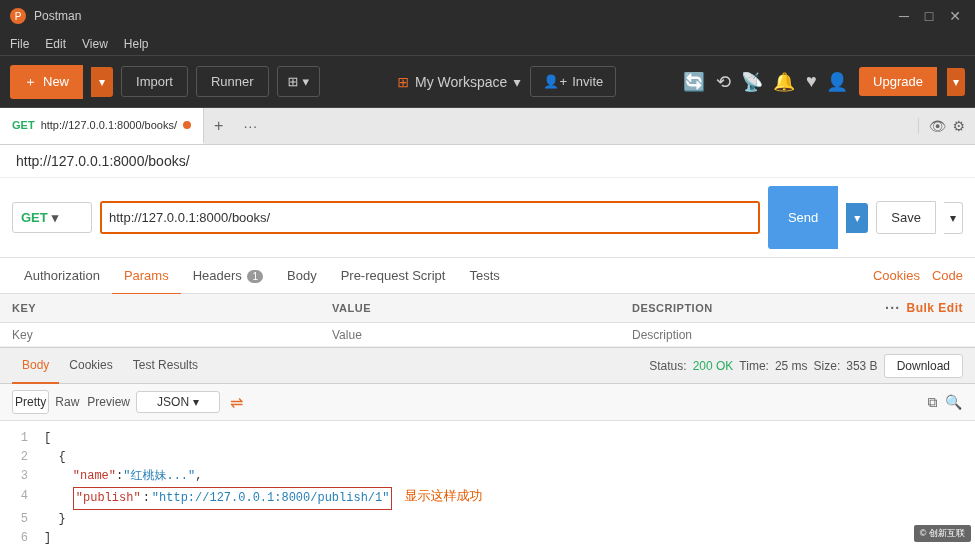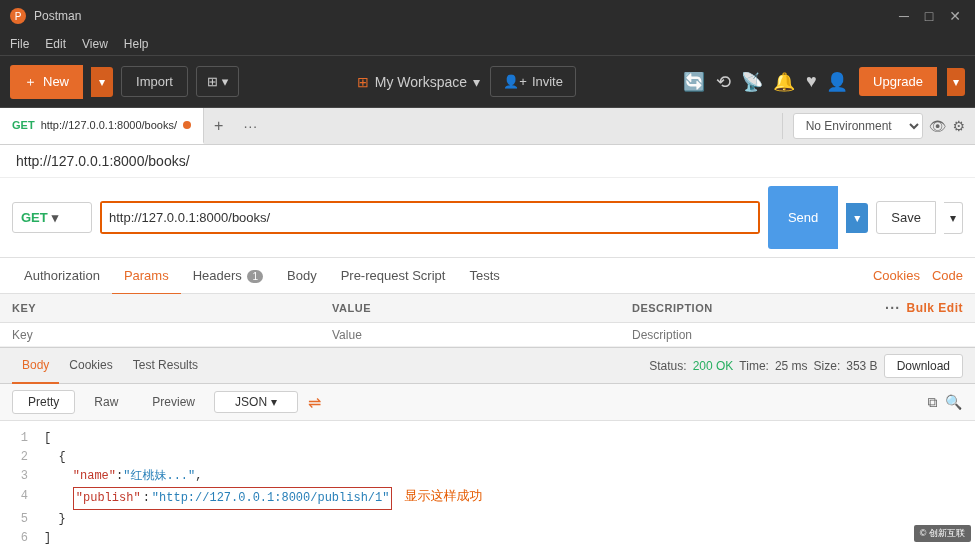--- a/index.html
+++ b/index.html
@@ -397,21 +397,21 @@
     }
     .response-format-bar {
       display: flex;
       align-items: center;
       padding: 6px 12px;
       border-bottom: 1px solid #e0e0e0;
       background: #f8f8f8;
       gap: 4px;
     }
     .format-tab {
-      padding: 4px 15px;
+      padding: 4px 2px;
       font-size: 12px;
       color: #555;
       cursor: pointer;
       border-radius: 3px;
     }
     .format-tab.active {
       background: white;
       border: 1px solid #d0d0d0;
       color: #333;
     }
@@ -530,20 +530,21 @@
   </div>
 
   <div class="toolbar">
     <button class="btn-new">
       <span>＋</span>
       <span>New</span>
     </button>
     <button class="btn-new-arrow">▾</button>
 
     <button class="btn-import">Import</button>
+    <button class="btn-runner">Runner</button>
     <button class="btn-icon">
       <span>⊞</span>
       <span>▾</span>
     </button>
 
     <div style="flex:1; display:flex; justify-content:center;">
       <div class="workspace-selector">
         <span style="color:#e66b29;">⊞</span>
         <span style="color:#ccc; font-size:14px;">My Workspace</span>
         <span style="color:#ccc;">▾</span>
@@ -572,23 +573,20 @@
       <div class="tab-section">
         <div class="tab active">
           <span class="tab-method">GET</span>
           <span class="tab-url">http://127.0.0.1:8000/books/</span>
           <span class="tab-dot"></span>
         </div>
         <div class="tab-add">+</div>
         <div class="tab-more">···</div>
       </div>
       <div class="env-section">
-        <select class="env-select">
-          <option>No Environment</option>
-        </select>
         <span class="env-eye">👁</span>
         <span class="env-gear">⚙</span>
       </div>
     </div>
 
     <div class="request-area">
 
       <div class="url-display">http://127.0.0.1:8000/books/</div>
 
       <div class="url-input-row">

